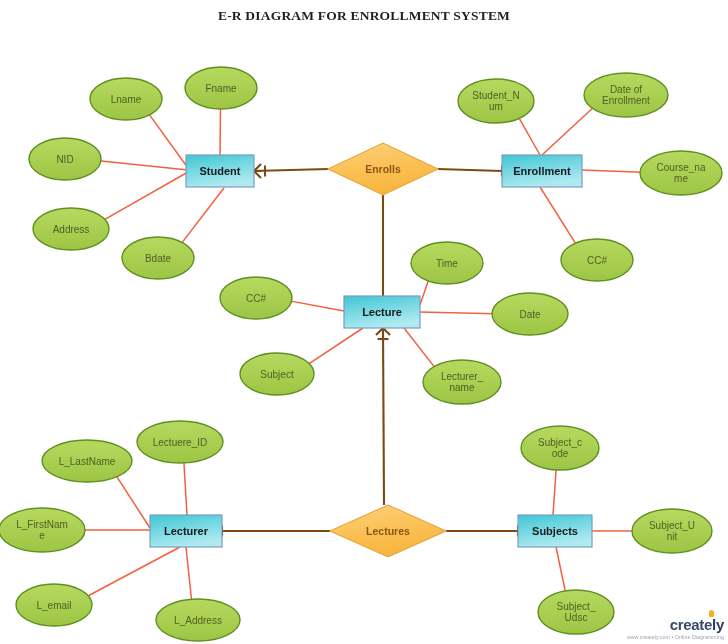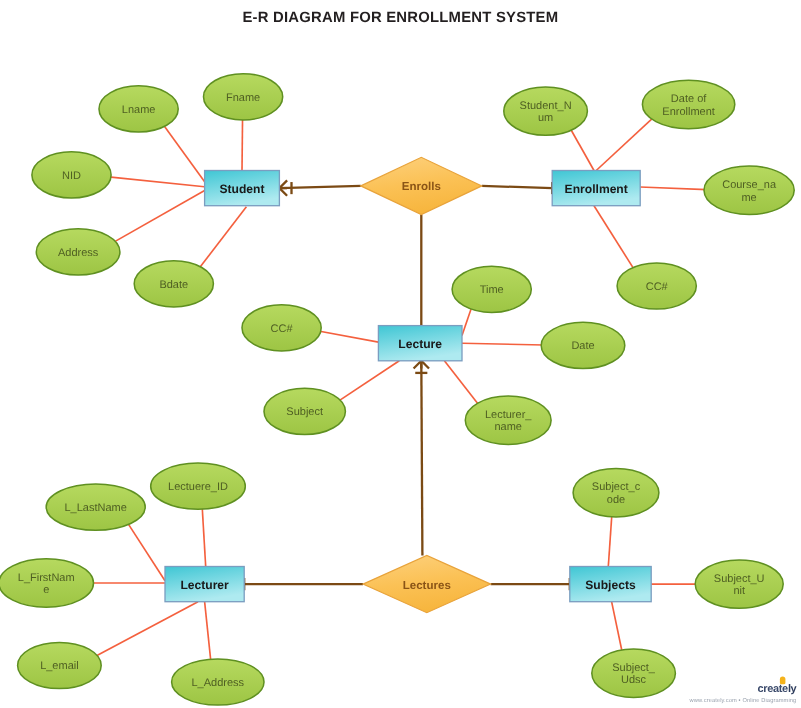--- a/index.html
+++ b/index.html
@@ -19,21 +19,21 @@
     position: relative;
     width: 728px;
     height: 644px;
   }
   .page-title {
     position: absolute;
     top: 8px;
     left: 0;
     width: 728px;
     text-align: center;
-    font-family: Liberation Sans, sans-serif;
+    font-family: Liberation Serif, serif;
     font-size: 13.5px;
     font-weight: bold;
     color: #231f20;
     letter-spacing: 0.2px;
   }
   svg#er-canvas {
     position: absolute;
     top: 0;
     left: 0;
   }
@@ -93,21 +93,21 @@
   .watermark {
     position: absolute;
     right: 4px;
     bottom: 4px;
     text-align: right;
     line-height: 1;
     user-select: none;
   }
   .wm-logo {
     font-family: "Liberation Sans", sans-serif;
-    font-size: 10px;
+    font-size: 15px;
     font-weight: bold;
     color: #3b4a6b;
     letter-spacing: -0.3px;
     position: relative;
     display: inline-block;
   }
   .wm-logo .wm-ly { color: #2d3c5c; }
   .wm-bulb {
     position: absolute;
     top: -7px;

